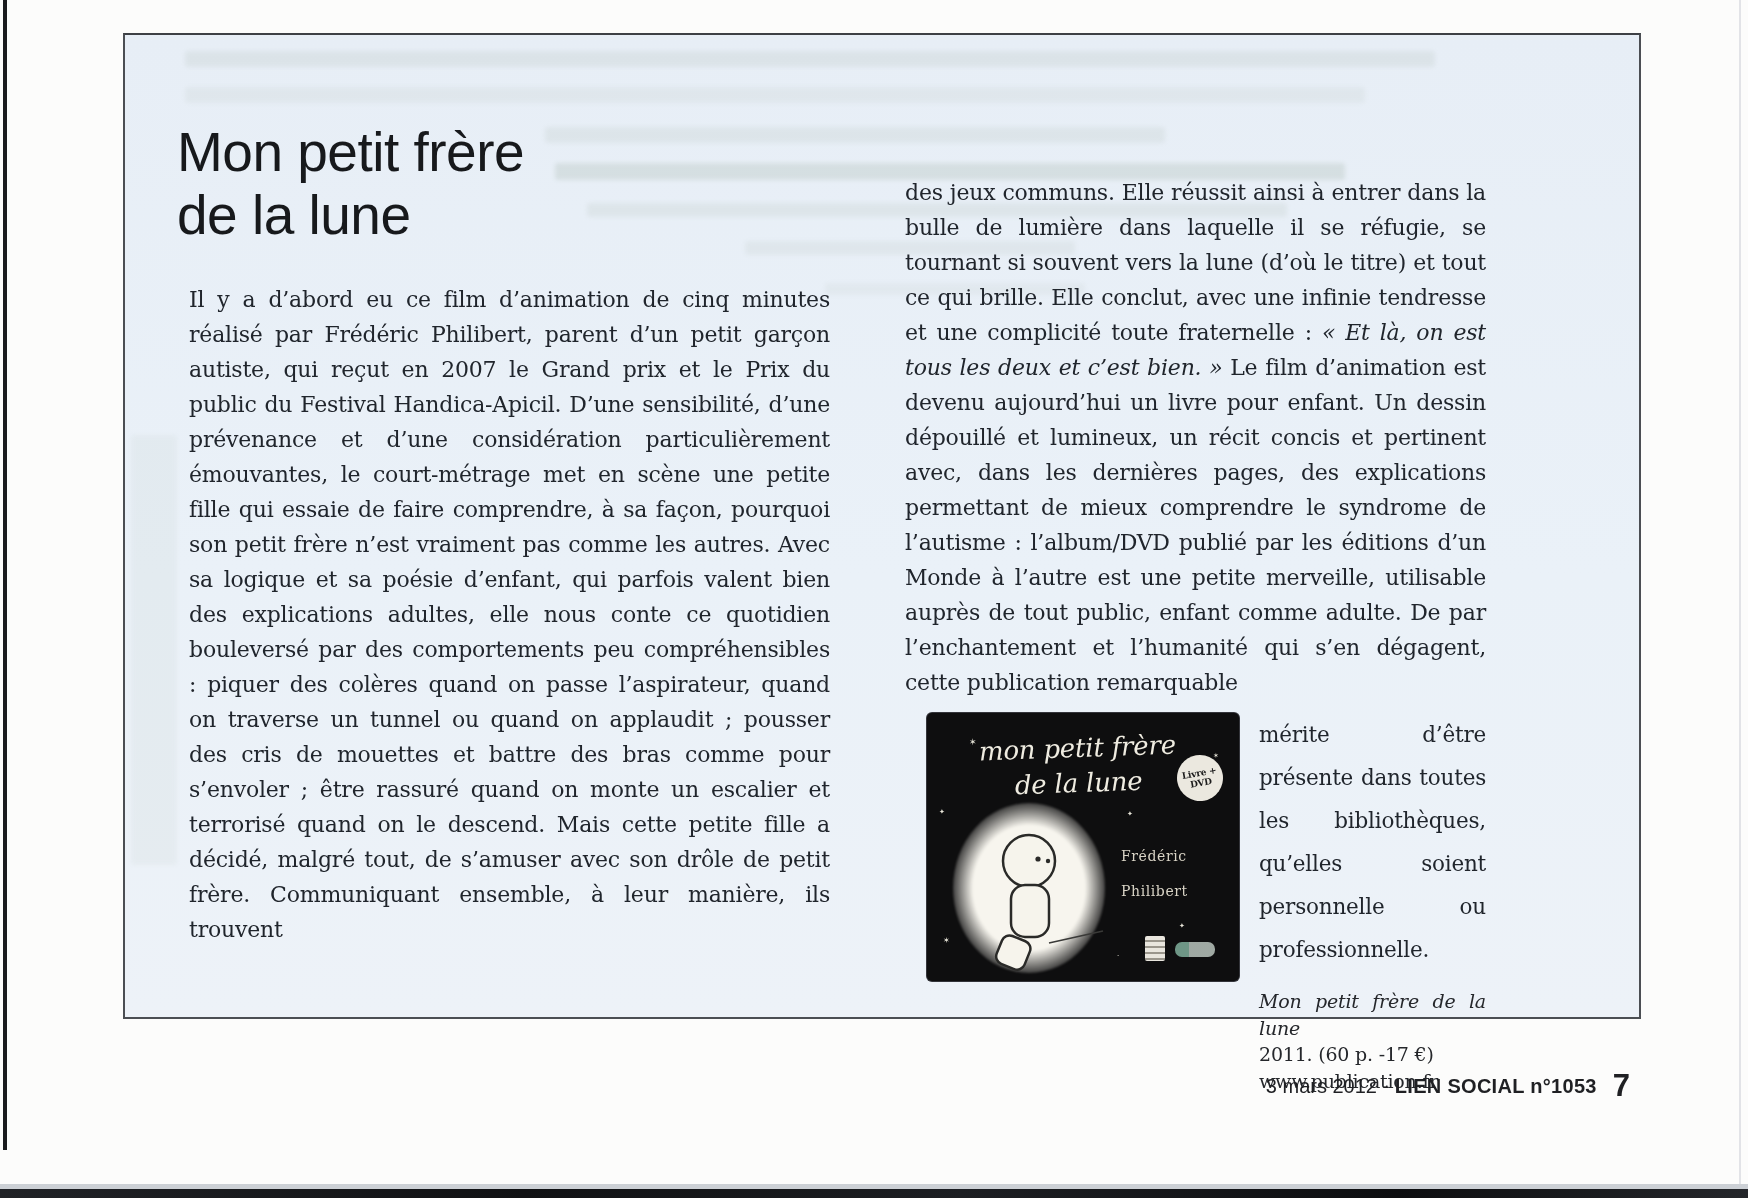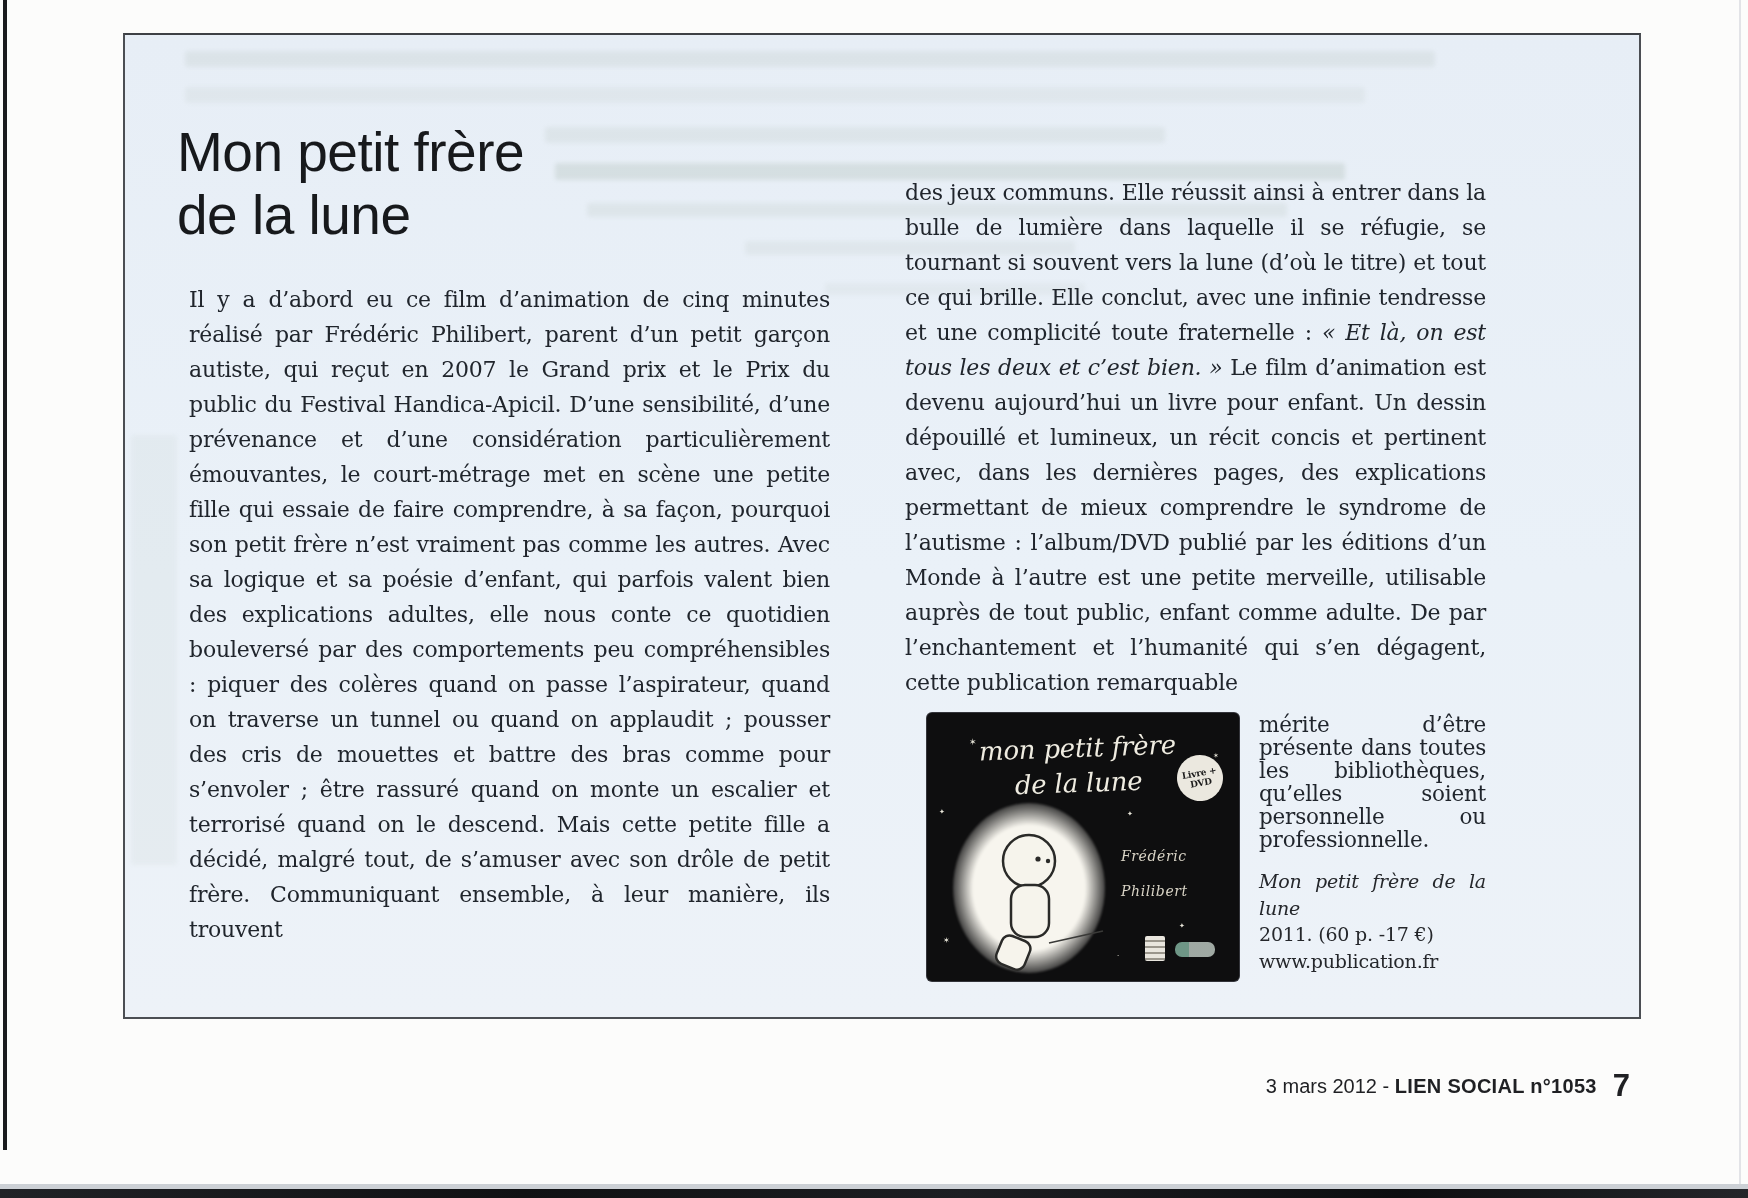--- a/index.html
+++ b/index.html
@@ -71,37 +71,37 @@
     background:#ebe8df; color:#1c1c1c; font-size:9px; line-height:10px; font-weight:bold;
     display:flex; align-items:center; justify-content:center; text-align:center;
     transform:rotate(-10deg);
   }
   .glow {
     position:absolute; left:26px; top:90px; width:152px; height:170px; border-radius:50%;
     background:radial-gradient(ellipse at center, #f7f5ee 52%, rgba(247,245,238,0) 76%);
     filter:blur(1px);
   }
   .child-svg { position:absolute; left:26px; top:90px; }
-  .cover-author { position:absolute; left:194px; top:126px; color:#d9d4c6; font-size:14px; letter-spacing:0.6px;font-style:italic; }
+  .cover-author { position:absolute; left:194px; top:126px; color:#d9d4c6; font-size:14px; letter-spacing:0.6px; }
   .star { position:absolute; color:#e9e6da; font-size:9px; }
   .s1 { left:42px;  top:12px; }
   .s2 { left:12px;  top:82px;  font-size:7px; }
   .s3 { left:286px; top:26px;  font-size:7px; }
   .s4 { left:200px; top:84px;  font-size:7px; }
   .s5 { left:16px;  top:210px; font-size:8px; }
   .s6 { left:252px; top:196px; font-size:7px; }
   .s7 { left:190px; top:226px; font-size:7px; }
   .logo-badge1 { position:absolute; right:74px; bottom:20px; width:20px; height:25px;
     background:repeating-linear-gradient(180deg,#e9e6de 0 4px,#9a968c 4px 6px); border-radius:2px; }
   .logo-badge2 { position:absolute; right:24px; bottom:24px; width:40px; height:15px;
     background:linear-gradient(90deg,#7fae9b 0 14px,#b9c4bd 14px 100%); border-radius:7px; opacity:0.85; }
 
   .beside-cover { width:236px; }
   .beside-text {
-    font-family:"DejaVu Serif", serif; font-size:21.5px; line-height:23px;
+    font-family:"DejaVu Serif", serif; font-size:21.5px; line-height:43px;
     color:#20252c; text-align:justify; letter-spacing:-0.2px;
   }
   .book-ref { margin-top:17px; font-size:19px; line-height:26.5px; color:#25272b; }
   .ref-title { font-style:italic; }
 
   .footer {
     position:absolute; left:1150px; top:1068px; width:480px; text-align:right;
     font-size:20px; color:#1f2023;
   }
   .footer-journal { font-weight:bold; letter-spacing:0.3px; }

